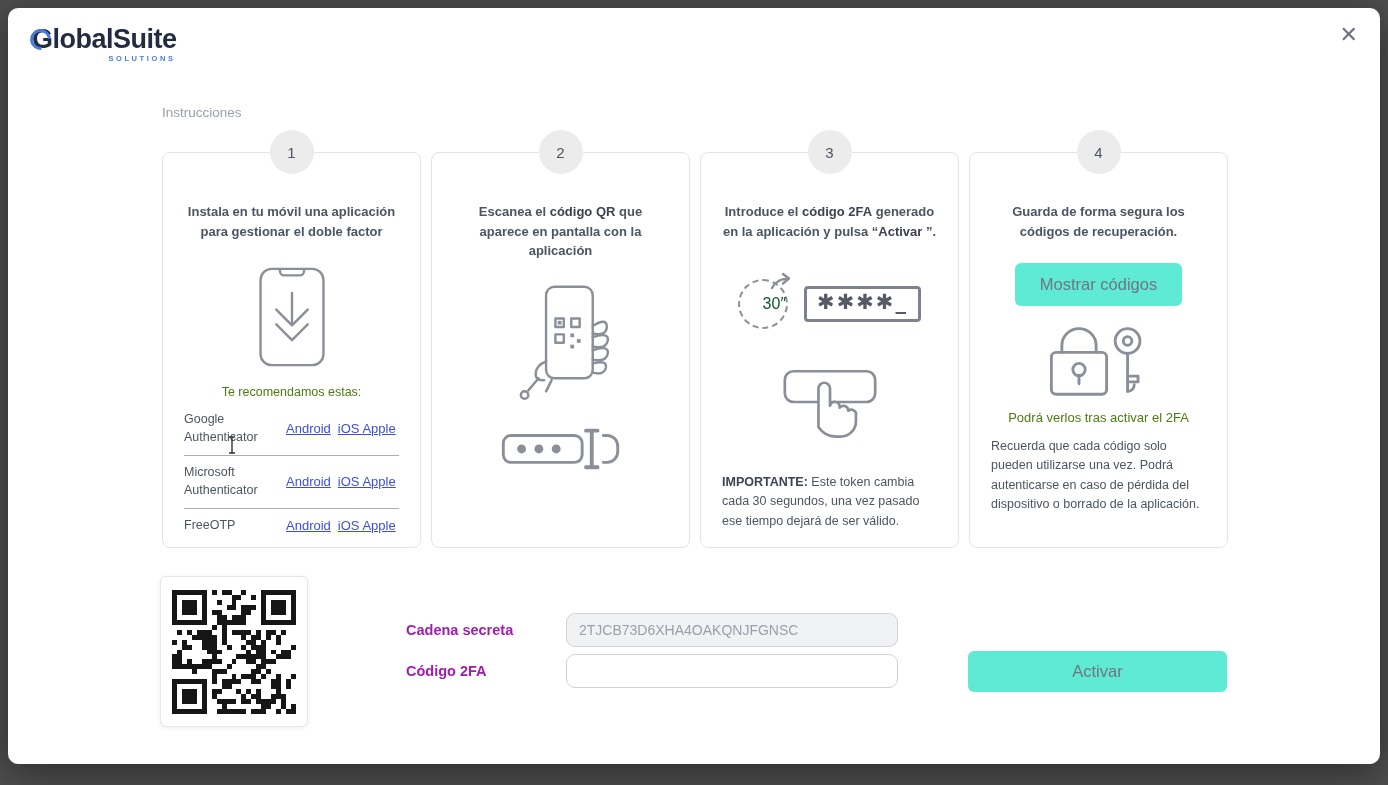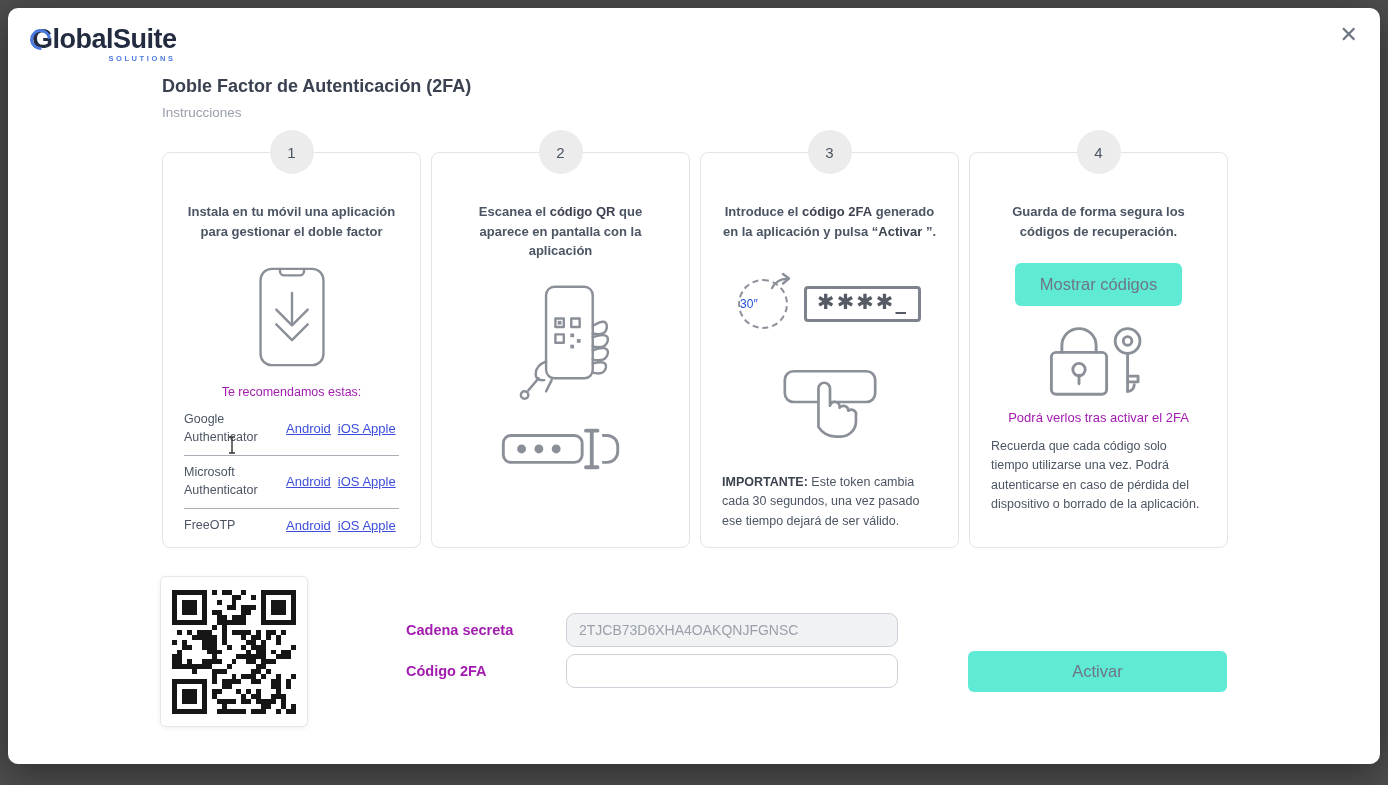--- a/index.html
+++ b/index.html
@@ -37,42 +37,42 @@
   }
   .badge{
     position:absolute;top:-1px;left:50%;transform:translate(-50%,-50%);
     width:44px;height:44px;border-radius:50%;background:#ececec;color:#4b5563;
     display:flex;align-items:center;justify-content:center;font-size:15px;
   }
   .cards{overflow:visible;}
   .card{overflow:visible;}
   .card-intro{font-size:13px;color:#4b5563;text-align:center;line-height:1.5;margin-top:21px;font-weight:bold;}
   .card-intro b{color:#3c4250;}
-  .muted-center{font-size:12.5px;color:#a21caf;text-align:left;}
+  .muted-center{font-size:12.5px;color:#4d7c0f;text-align:left;}
   .icon{color:#8a8f98;}
   
   .phone-icon{margin-top:24px;}
   .recommend{margin-top:16px;}
   .apps{width:100%;margin-top:4px;}
   .app-row{display:flex;align-items:center;padding:8px 0 9px;}
   .app-row.sep{border-bottom:1px solid #a9adb4;}
   .app-name{width:102px;font-size:12.5px;color:#4b5563;line-height:1.4;flex:none;}
   .app-links{display:flex;gap:7px;font-size:13px;white-space:nowrap;}
   .link{color:#3d4eda;text-decoration:underline;cursor:pointer;}
   .text-cursor{position:absolute;left:64px;top:283px;}
   
   .handqr-icon{margin-top:18px;}
   .alt-text{margin-top:16px;font-size:13px;line-height:1.5;}
   .field-icon{margin-top:22px;}
   
   .token-row{display:flex;align-items:center;gap:16px;margin-top:38px;}
   .timer{
     width:46px;height:46px;border:2px dashed #8a8f98;border-radius:50%;
-    display:flex;align-items:center;justify-content:flex-start;
-    font-size:12px;color:#1d4ed8;position:relative;flex:none;
+    display:flex;align-items:center;justify-content:flex-end;
+    font-size:16px;color:#14532d;position:relative;flex:none;
   }
   .timer-arrow{position:absolute;top:-9px;right:-11px;}
   .codebox{
     border:3px solid #7d828c;border-radius:4px;padding:1px 10px 5px;
     font-size:21px;font-weight:700;color:#555a64;letter-spacing:2px;
     font-family:"DejaVu Sans",sans-serif;white-space:nowrap;
   }
   .press-icon{margin-top:32px;}
   .important{width:100%;margin-top:30px;font-size:12.5px;color:#4b5563;
     text-align:left;line-height:1.55;}
@@ -111,21 +111,20 @@
 </head>
 <body>
 
 <div class="modal">
 
   <div class="logo">
     <span class="brand"><span class="logo-g">G</span><span>lobalSuite</span></span>
     <span class="tagline">SOLUTIONS</span>
   </div>
   <div class="close-x">✕</div>
-  <div class="title">Doble Factor de Autenticación (2FA)</div>
   <div class="subtitle">Instrucciones</div>
 
   <div class="cards">
 
     <div class="card">
       <div class="badge">1</div>
       <div class="card-intro">Instala en tu móvil una aplicación para gestionar el doble factor</div>
       <svg class="icon phone-icon" width="74" height="104" viewBox="0 0 80 112" fill="none" stroke="currentColor" stroke-width="2.6" stroke-linecap="round" stroke-linejoin="round">
         <rect x="6" y="4" width="68" height="104" rx="12"></rect>
         <path d="M27 4 v2.5 a4.5 4.5 0 0 0 4.5 4.5 h17 a4.5 4.5 0 0 0 4.5 -4.5 V4"></path>
@@ -222,21 +221,21 @@
         <path d="M19 34 v-7 a18 18 0 0 1 36 0 v7"></path>
         <circle cx="37" cy="52" r="6.5"></circle>
         <path d="M37 58 v9"></path>
         <circle cx="88" cy="22" r="13"></circle>
         <circle cx="88" cy="22" r="4.5"></circle>
         <path d="M88 35 v40"></path>
         <path d="M88 59 h11 v6 h-11"></path>
         <path d="M88 75 a7 7 0 0 0 7 -7"></path>
       </svg>
       <div class="muted-center after-icon">Podrá verlos tras activar el 2FA</div>
-      <div class="note">Recuerda que cada código solo tiempo utilizarse una vez. Podrá autenticarse en caso de pérdida del dispositivo o borrado de la aplicación.</div>
+      <div class="note">Recuerda que cada código solo pueden utilizarse una vez. Podrá autenticarse en caso de pérdida del dispositivo o borrado de la aplicación.</div>
     </div>
   </div>
 
   <div class="qr-card">
     <svg id="qr" viewBox="0 0 25 25" shape-rendering="crispEdges">
         <rect x="0" y="0" width="7" height="7" fill="#161616"></rect>
         <rect x="1" y="1" width="5" height="5" fill="#fff"></rect>
         <rect x="2" y="2" width="3" height="3" fill="#161616"></rect>
         <rect x="18" y="0" width="7" height="7" fill="#161616"></rect>
         <rect x="19" y="1" width="5" height="5" fill="#fff"></rect>

